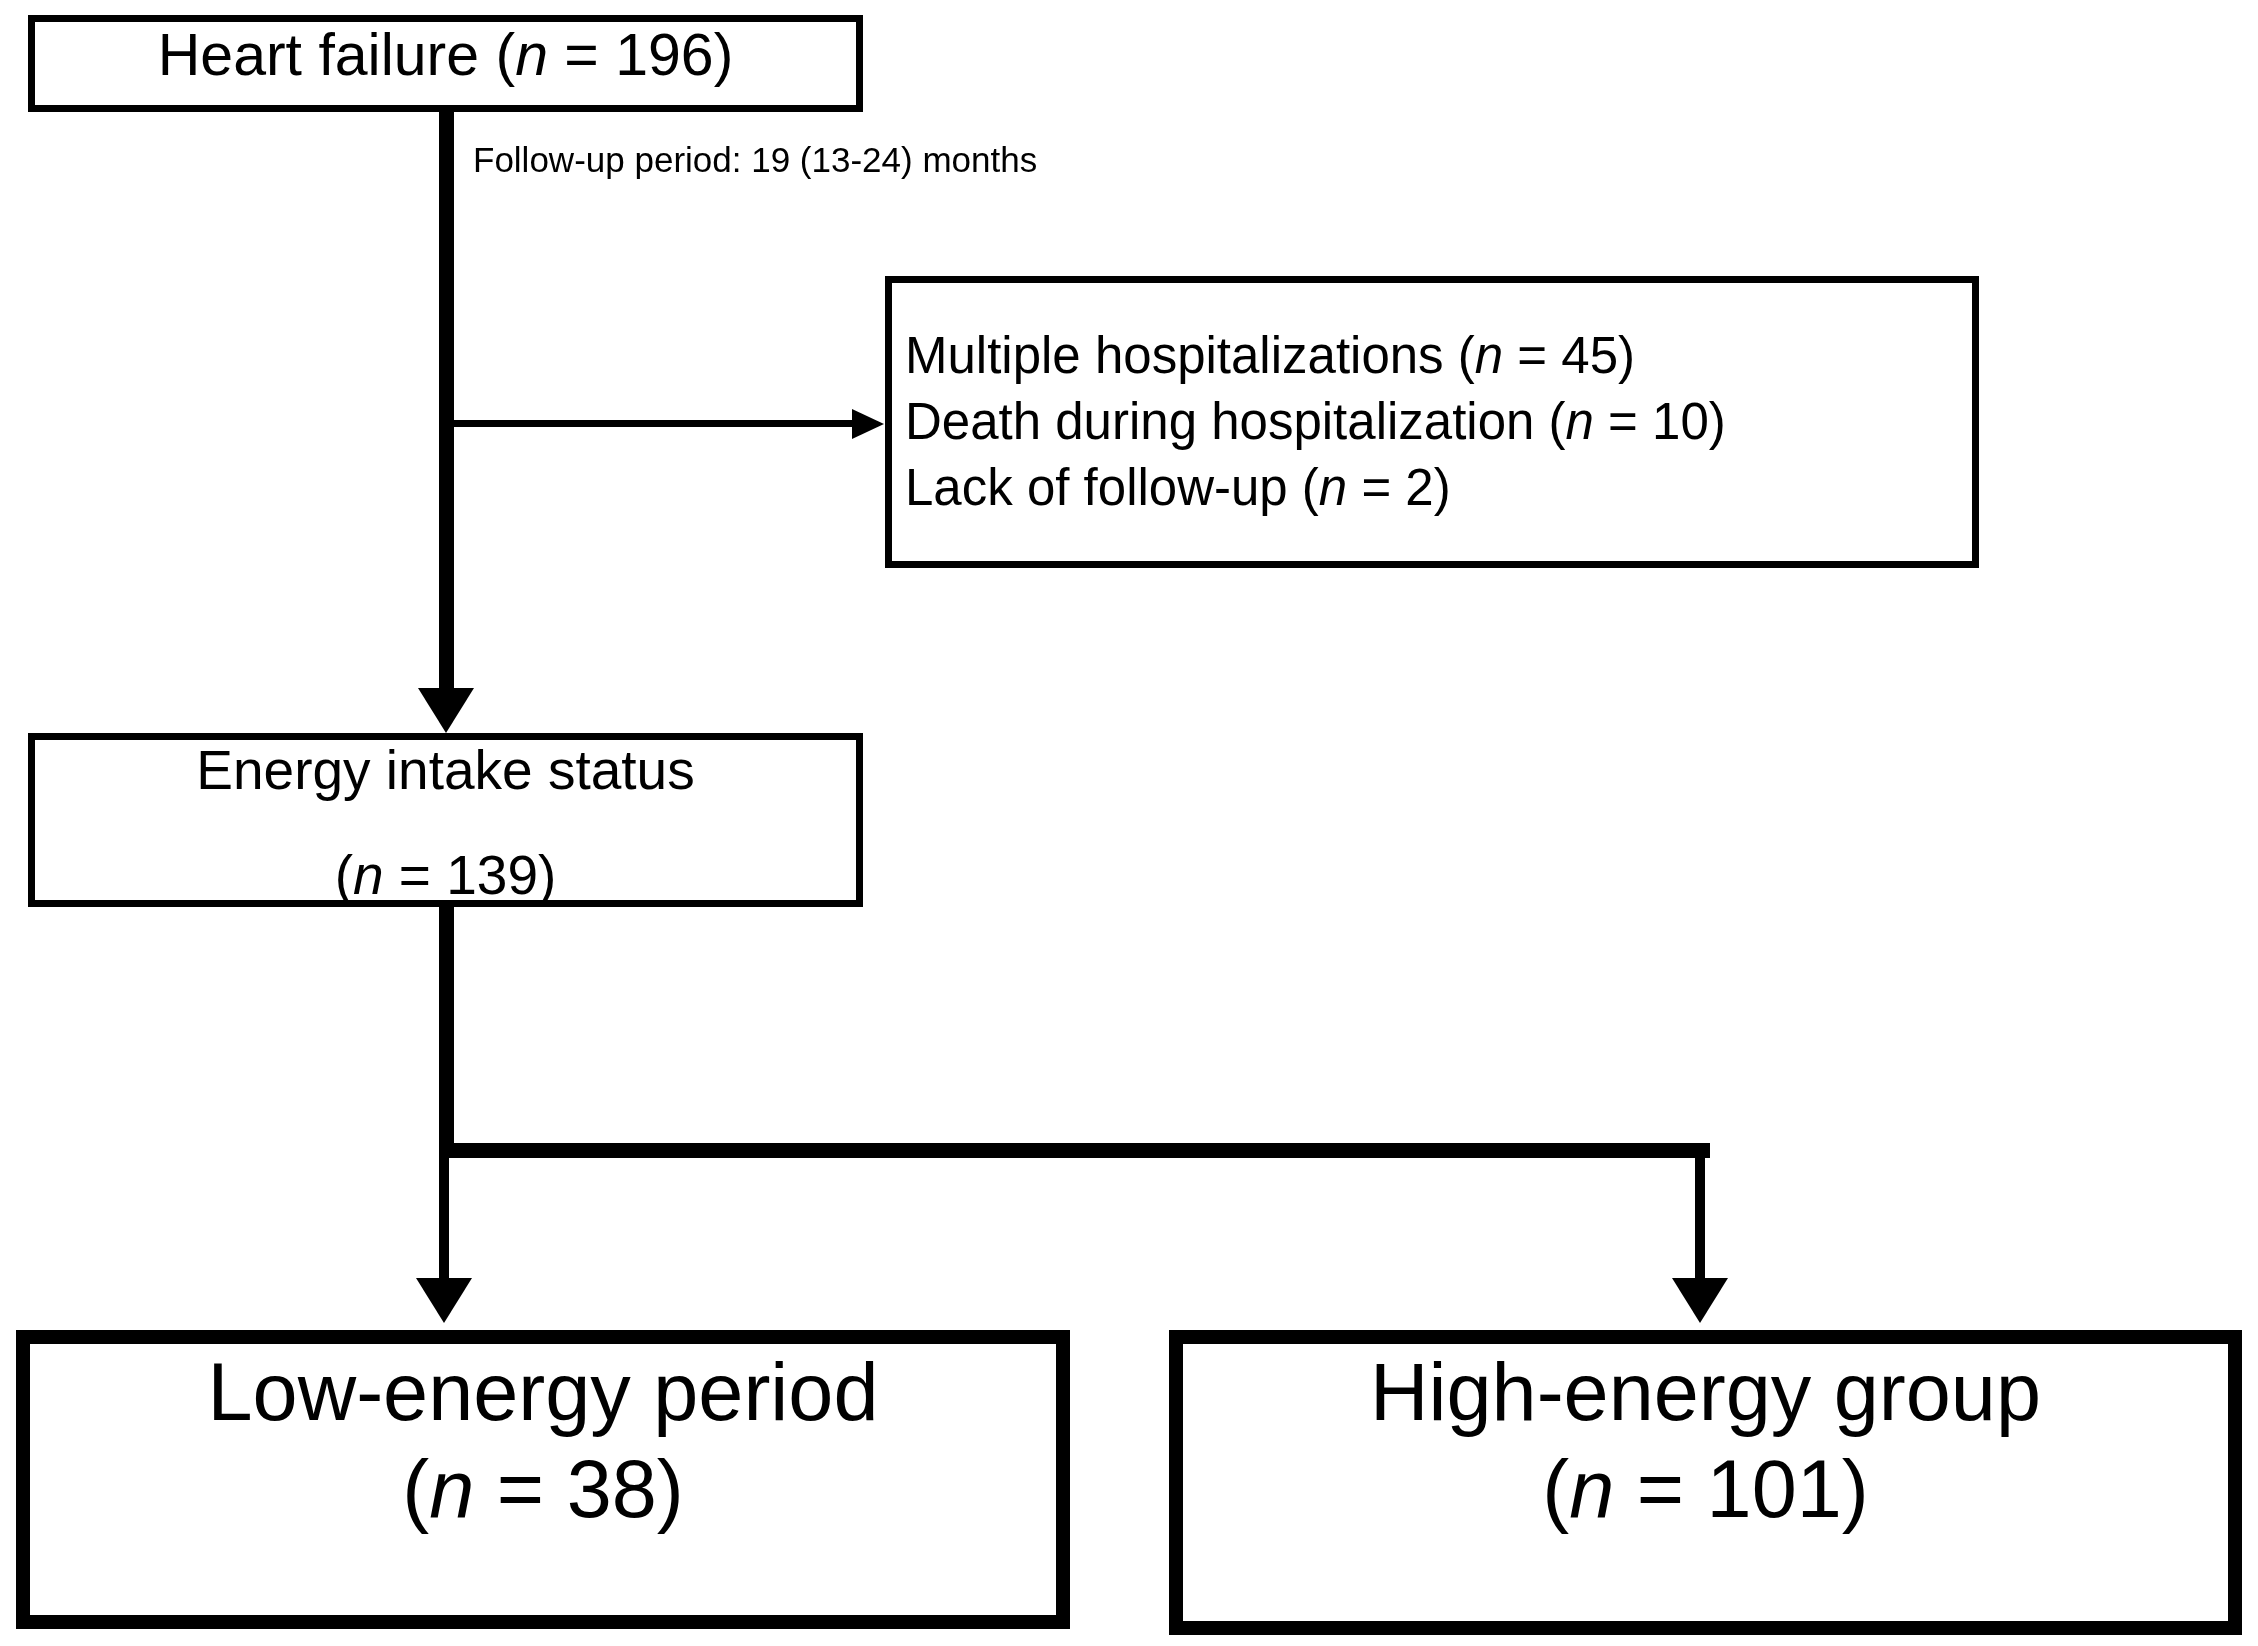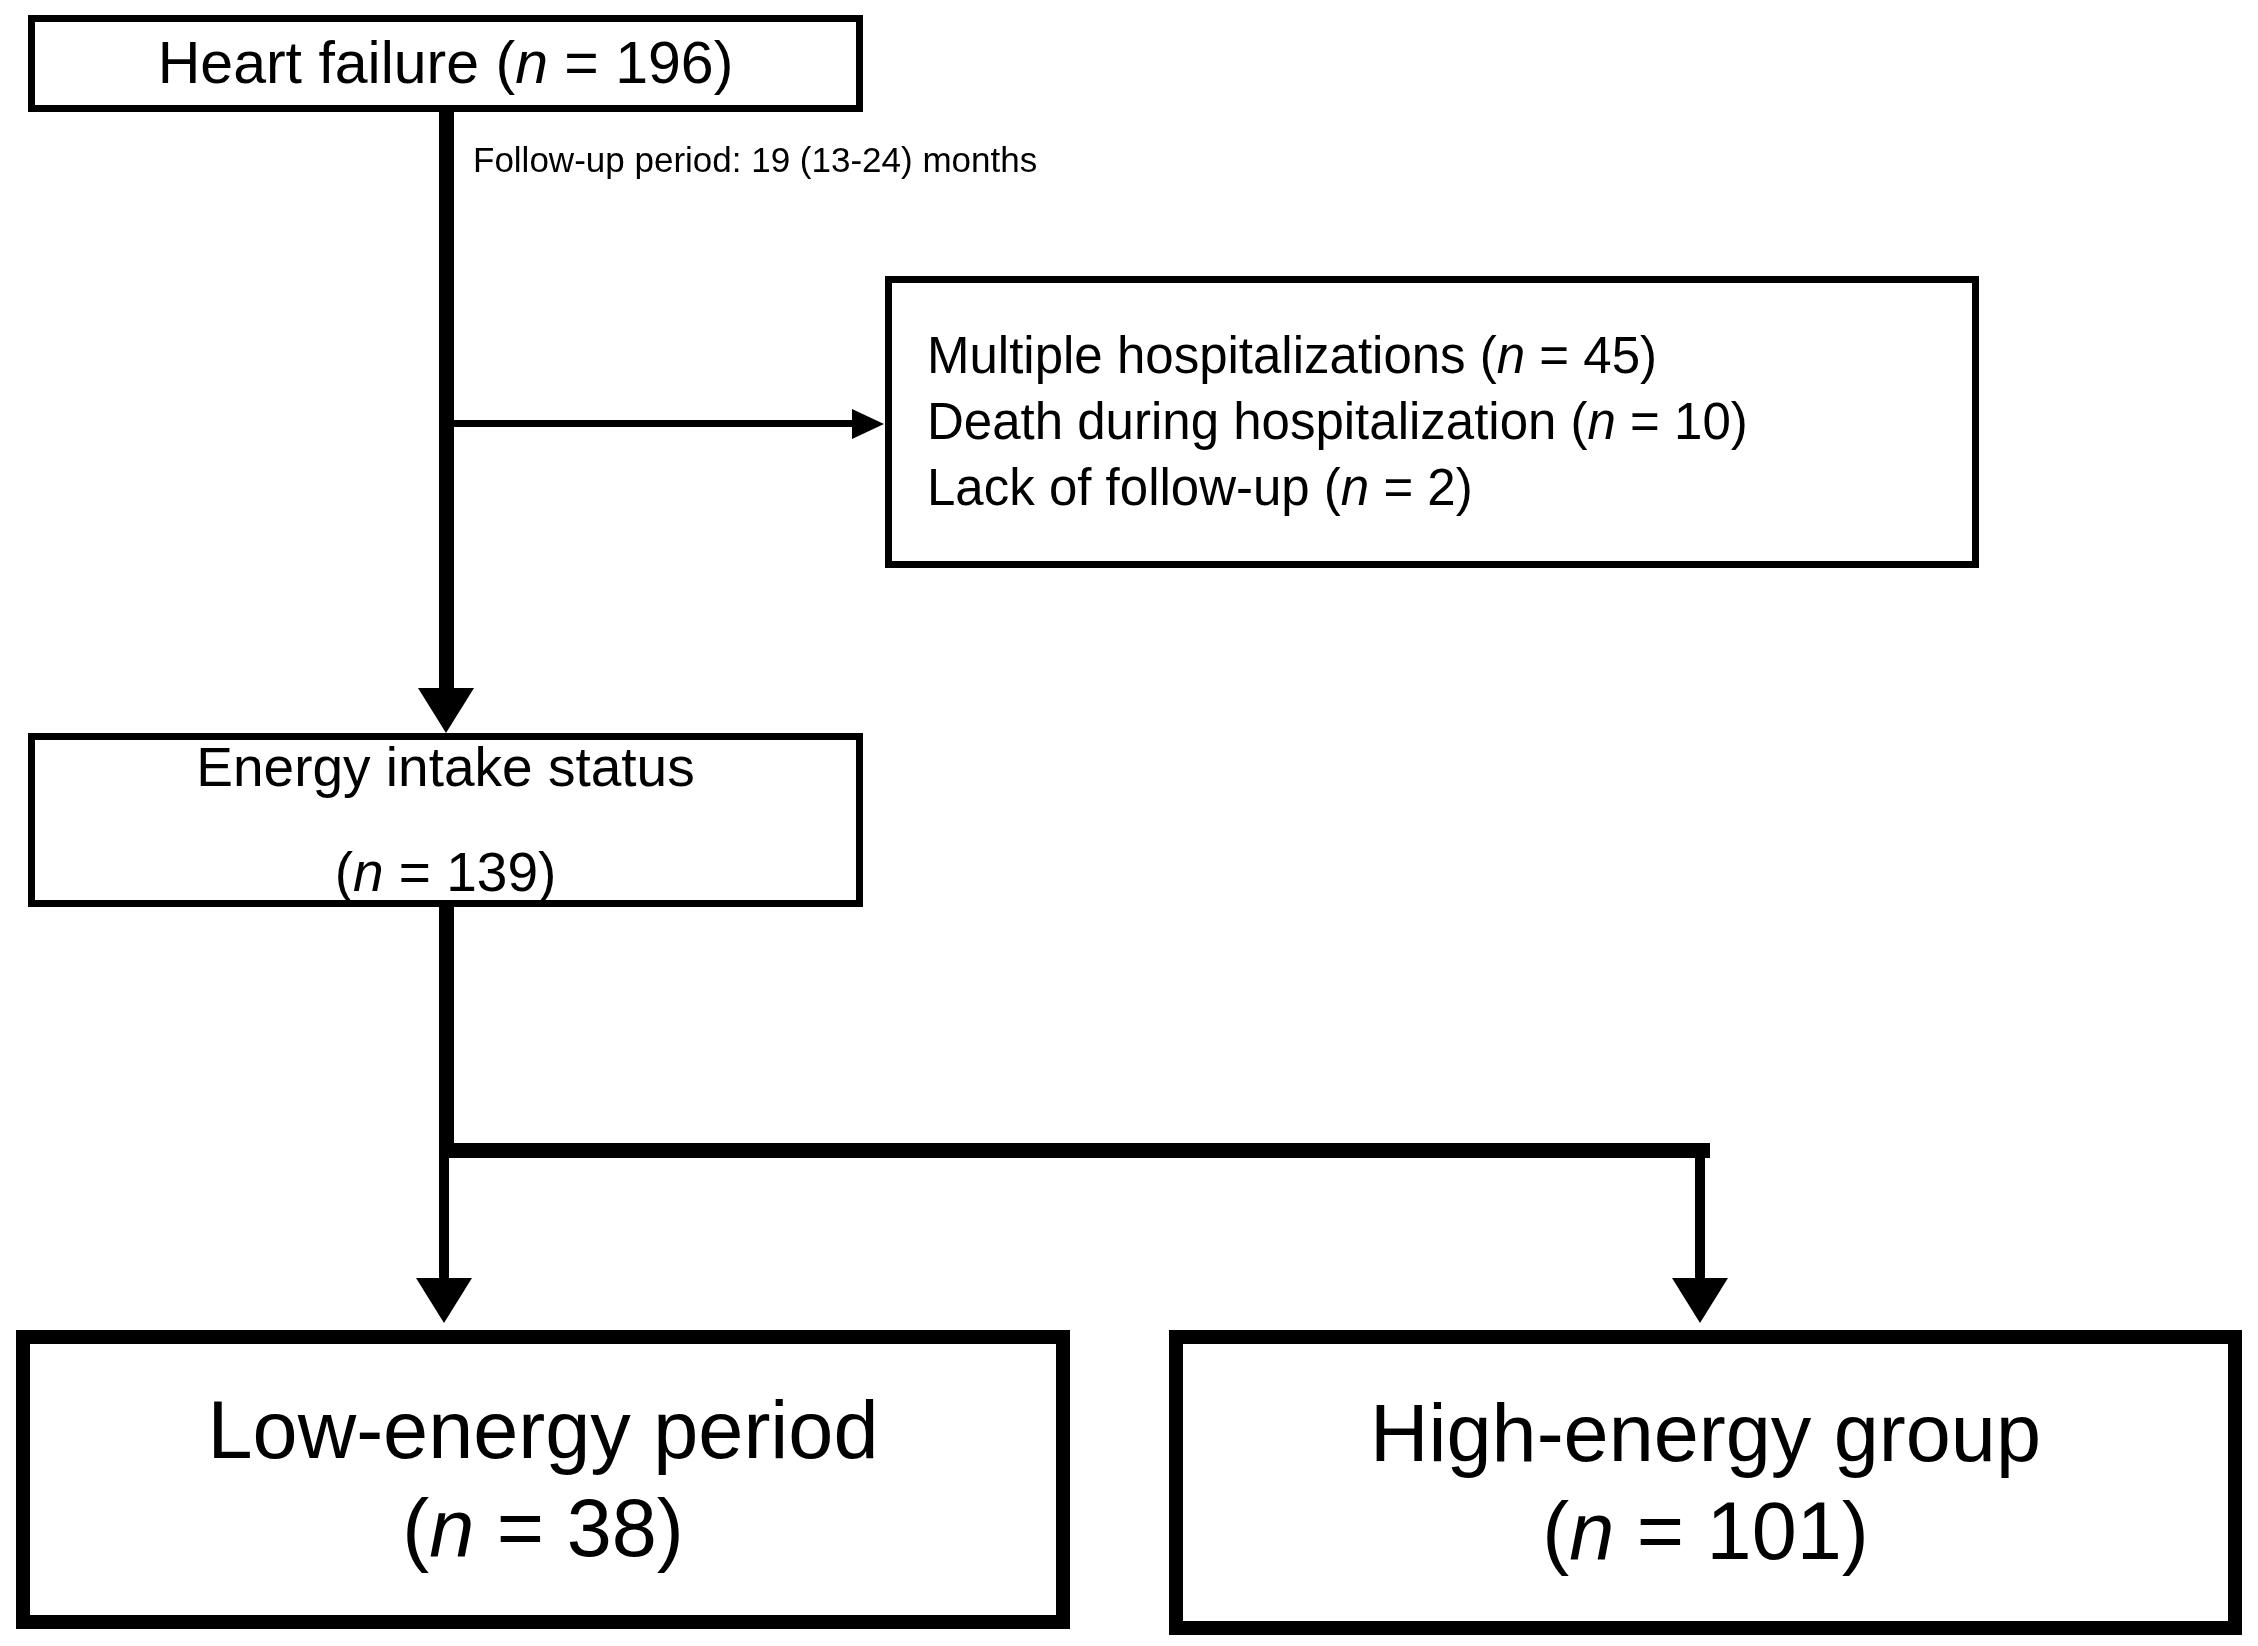--- a/index.html
+++ b/index.html
@@ -19,21 +19,21 @@
   }
 
   
   .node {
     position: absolute;
     box-sizing: border-box;
     background: #ffffff;
     display: flex;
     flex-direction: column;
     align-items: center;
-    justify-content: center;
+    justify-content: flex-start;
     text-align: center;
     color: #000000;
     line-height: 1.12;
   }
   .node .line { display: block; white-space: nowrap; }
   .thin-box  { border: 7.6px solid #000000; }
   .thick-box { border: 14px solid #000000; }
 
   
   #node-heart-failure {
@@ -43,21 +43,21 @@
   #node-energy-intake {
     left: 28px; top: 733px; width: 835px; height: 174px;
     font-size: 55px;
     gap: 43px;
   }
   #node-exclusions {
     left: 885px; top: 276px; width: 1094px; height: 292px;
     font-size: 51px;
     align-items: flex-start;
     justify-content: center;
-    padding-left: 35px;
+    padding-left: 13px;
     text-align: left;
     line-height: 1.30;
   }
   #node-low-energy {
     left: 16px; top: 1330px; width: 1054px; height: 299px;
     font-size: 81px;
     line-height: 1.20;
   }
   #node-high-energy {
     left: 1169px; top: 1330px; width: 1073px; height: 305px;

